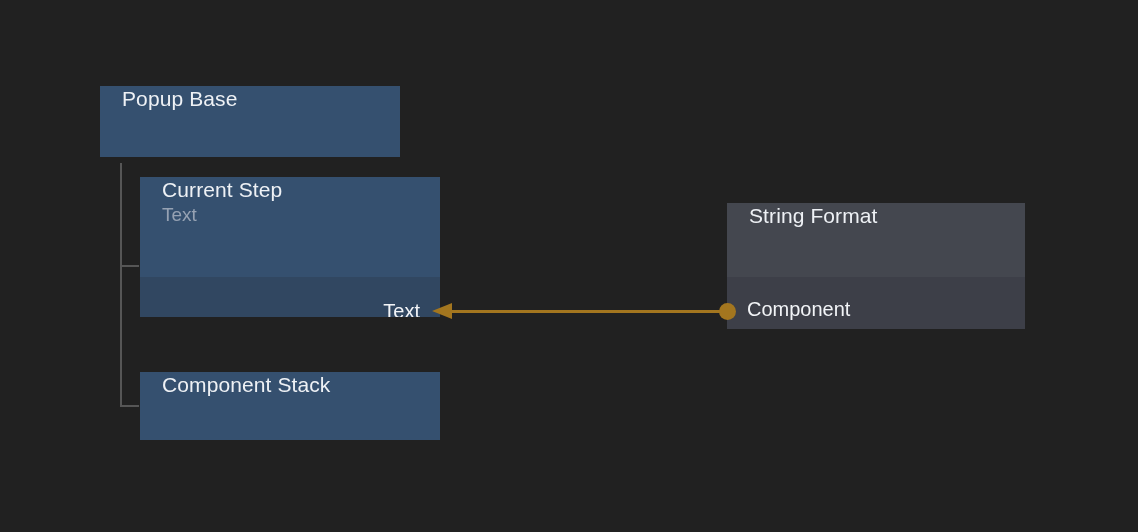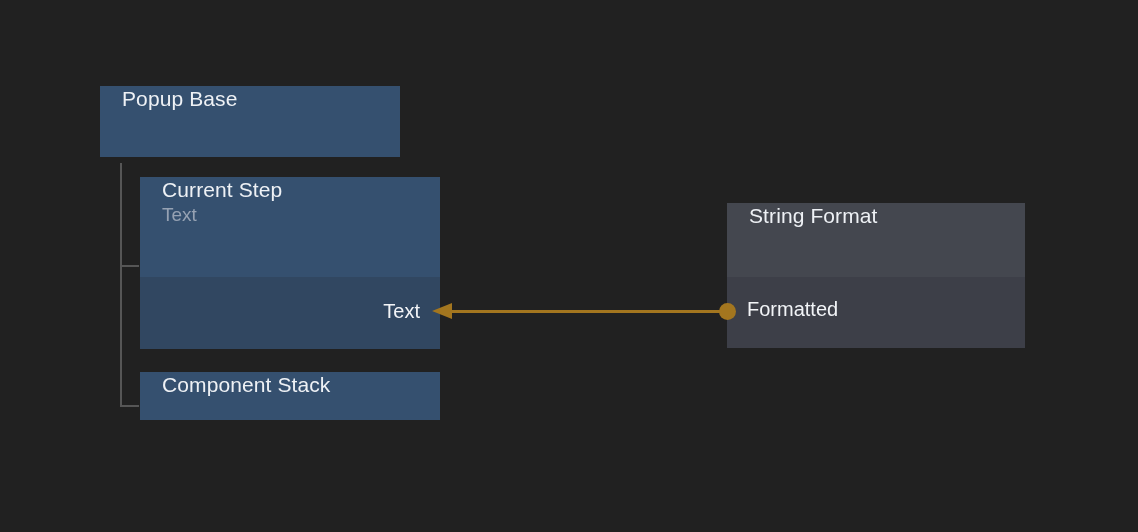--- a/index.html
+++ b/index.html
@@ -113,45 +113,45 @@
   <div class="tree-h" style="left:120px; top:265px; width:19px; height:2px;"></div>
 
   <div class="tree-h" style="left:120px; top:405px; width:19px; height:2px;"></div>
 
   <div class="node node-blue" style="left:100px; top:86px; width:300px; height:71px;">
     <div class="node-header" style="height:71px;">
       <div class="node-title">Popup Base</div>
     </div>
   </div>
 
-  <div class="node node-blue" style="left:140px; top:177px; width:300px; height:172px;">
+  <div class="node node-blue" style="left:140px; top:177px; width:300px; height:140px;">
     <div class="node-header" style="height:100px;">
       <div class="node-title">Current Step</div>
       <div class="node-subtitle">Text</div>
     </div>
     <div class="node-body" style="height:72px;">
       <div class="port-row out" style="top:22px;">
         <span>Text</span>
       </div>
     </div>
   </div>
 
   <div class="node node-blue" style="left:140px; top:372px; width:300px; height:68px;">
-    <div class="node-header" style="height:48px;">
+    <div class="node-header" style="height:68px;">
       <div class="node-title">Component Stack</div>
     </div>
   </div>
 
-  <div class="node node-gray" style="left:727px; top:203px; width:298px; height:145px;">
+  <div class="node node-gray" style="left:727px; top:203px; width:298px; height:126px;">
     <div class="node-header" style="height:74px;">
       <div class="node-title">String Format</div>
     </div>
     <div class="node-body" style="height:71px;">
       <div class="port-row in" style="top:20px;">
-        <span>Formatted</span>
+        <span>Component</span>
       </div>
     </div>
   </div>
 
   <div class="wire-line" style="left:450px; top:310px; width:278px;"></div>
 
   <div class="wire-arrow" style="left:432px; top:303px;"></div>
 
   <div class="port-dot" style="left:719px; top:303px;"></div>
 

